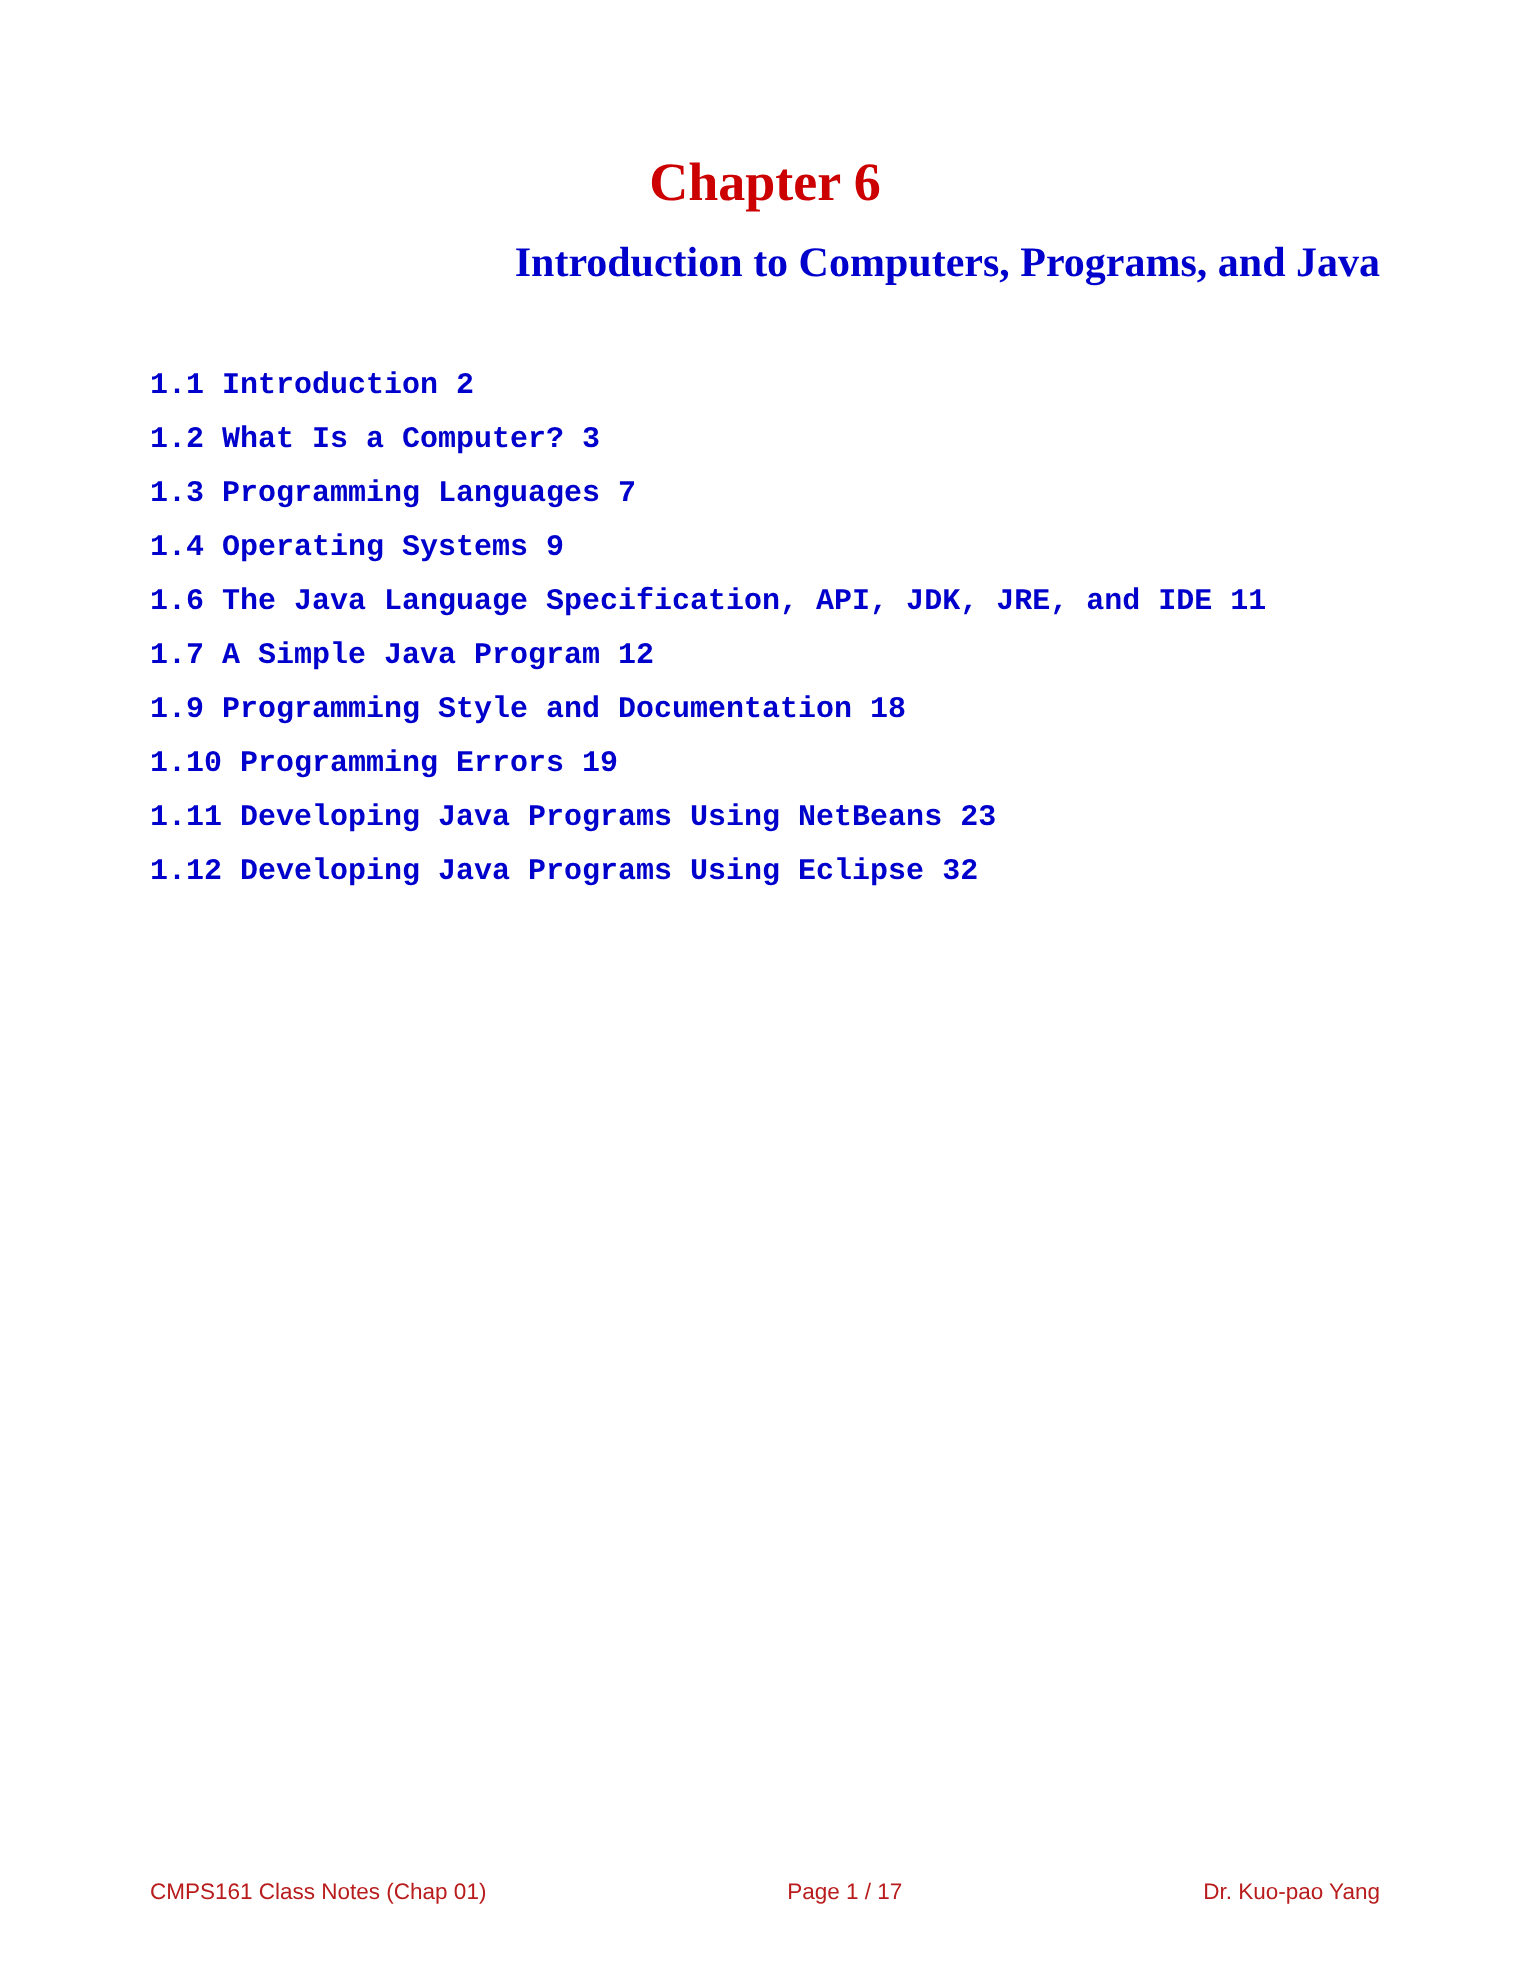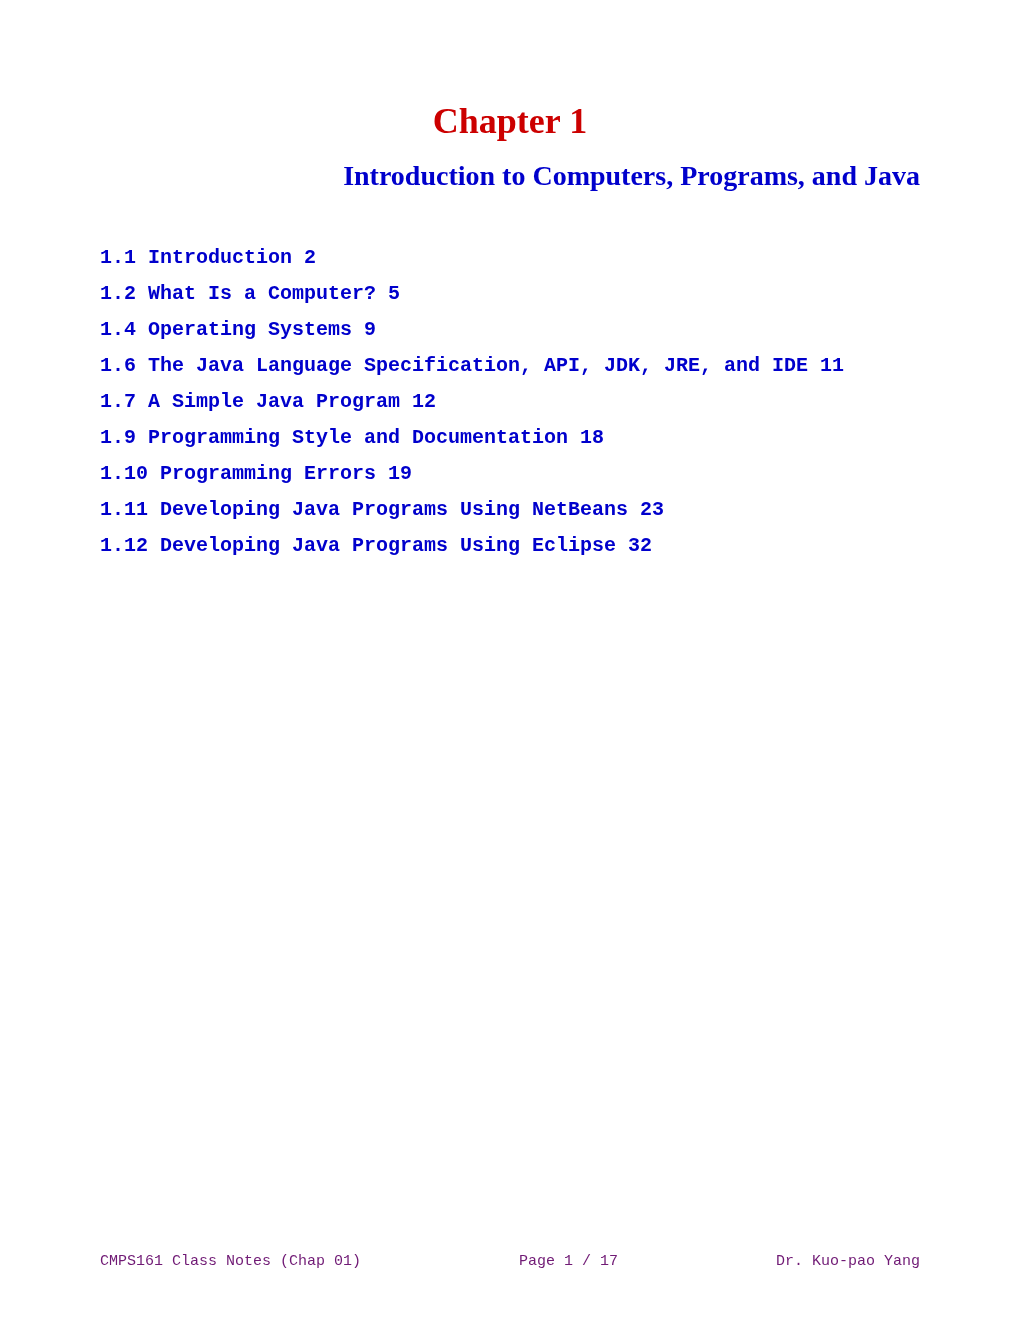--- a/index.html
+++ b/index.html
@@ -57,36 +57,37 @@
     }
 
     .footer {
       position: absolute;
       bottom: 50px;
       left: 100px;
       right: 100px;
       display: flex;
       justify-content: space-between;
       font-size: 15px;
-      color: #701a75;
-      font-family: Liberation Mono, monospace;
+      color: #b91c1c;
+      font-family: Liberation Sans, sans-serif;
     }
   </style>
 </head>
 <body>
 
 <div class="page">
 
-  <h1 class="chapter-title">Chapter 1</h1>
+  <h1 class="chapter-title">Chapter 6</h1>
   <h2 class="subtitle">Introduction to Computers, Programs, and Java</h2>
 
   <div class="toc">
 
   <div class="toc-item">1.1 Introduction 2</div>
-      <div class="toc-item">1.2 What Is a Computer? 5</div>
+      <div class="toc-item">1.2 What Is a Computer? 3</div>
+      <div class="toc-item">1.3 Programming Languages 7</div>
       <div class="toc-item">1.4 Operating Systems 9</div>
       <div class="toc-item">1.6 The Java Language Specification, API, JDK, JRE, and IDE 11</div>
       <div class="toc-item">1.7 A Simple Java Program 12</div>
       <div class="toc-item">1.9 Programming Style and Documentation 18</div>
       <div class="toc-item">1.10 Programming Errors 19</div>
       <div class="toc-item">1.11 Developing Java Programs Using NetBeans 23</div>
       <div class="toc-item">1.12 Developing Java Programs Using Eclipse 32</div>
     </div>
 
   <div class="footer">

